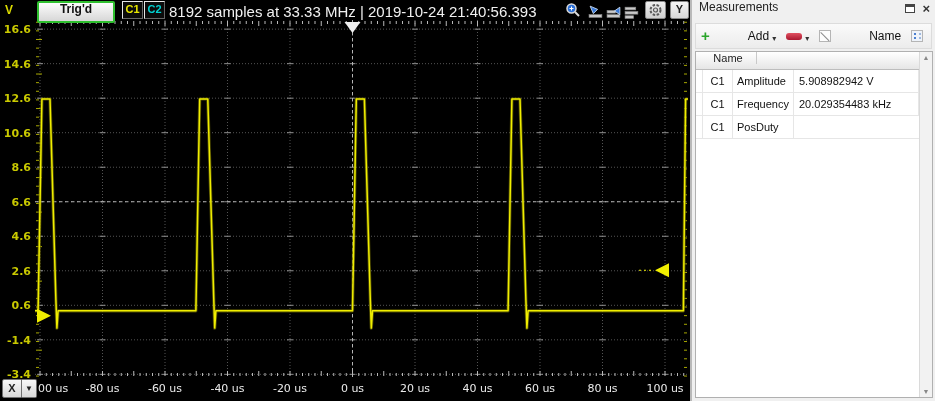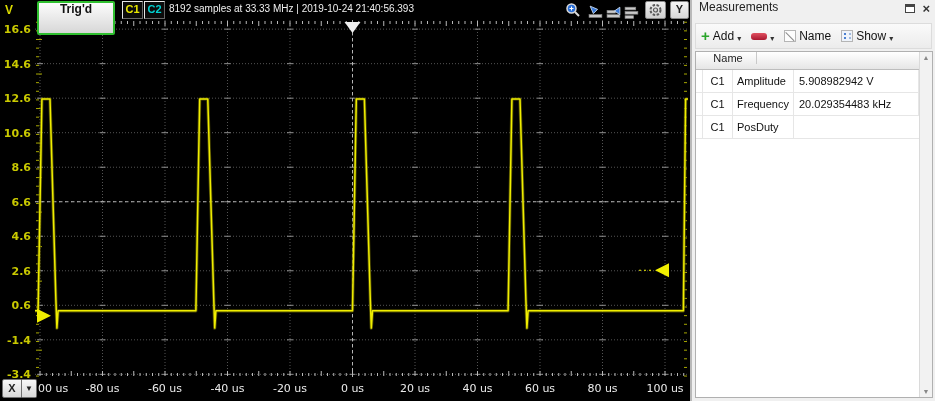--- a/index.html
+++ b/index.html
@@ -5,29 +5,29 @@
   * { margin:0; padding:0; box-sizing:border-box; }
   html,body { width:935px; height:401px; overflow:hidden; background:#000;
               font-family:"Liberation Sans","DejaVu Sans",sans-serif; }
 
   
   #scope { position:absolute; left:0; top:0; width:690px; height:401px; background:#000; }
   #plot-svg { position:absolute; left:0; top:0; }
 
   #v-unit { position:absolute; left:5px; top:3px; color:#d9d900; font-weight:bold; font-size:12px; }
 
-  .trig-btn { position:absolute; left:37px; top:1px; width:78px; height:34px;
+  .trig-btn { position:absolute; left:37px; top:1px; width:78px; height:22px;
               background:linear-gradient(#fcfcfc,#d7d7d7); border:2px solid #2fbf2f; border-radius:2px;
               font-size:12px; font-weight:bold; color:#111; text-align:center; line-height:13px; }
   .chbtn { position:absolute; top:1px; width:21px; height:18px; background:#0b0b0b;
            border:1px solid; border-color:#e6e6e6 #666 #666 #e6e6e6;
            font-size:11px; font-weight:bold; text-align:center; line-height:15px; }
   #c1-btn { left:122px; color:#e8e800; }
   #c2-btn { left:144px; color:#00d2d2; }
-  #status-text { position:absolute; left:169px; top:3px; color:#f0f0f0; font-size:10px; white-space:nowrap; }
+  #status-text { position:absolute; left:169px; top:3px; color:#f0f0f0; font-size:15px; white-space:nowrap; }
 
   .tool-ico { position:absolute; top:2px; width:16px; height:16px; }
   #gear-btn { position:absolute; left:645px; top:1px; width:21px; height:18px;
               background:linear-gradient(#efefef,#cfcfcf); border:1px solid #8a8a8a; border-radius:2px; }
   #y-btn { position:absolute; left:670px; top:1px; width:19px; height:18px;
            background:linear-gradient(#f6f6f6,#d9d9d9); border:1px solid #8a8a8a; border-radius:2px;
            font-size:11px; font-weight:bold; color:#222; text-align:center; line-height:15px; }
 
   #x-combo { position:absolute; left:2px; top:379px; display:flex; }
   #x-btn { width:20px; height:19px; background:linear-gradient(#f8f8f8,#d8d8d8); border:1px solid #707070;
@@ -49,21 +49,21 @@
   .tb-group { display:flex; align-items:center; gap:3px; margin-right:10px; cursor:default; }
   .plus-ico { color:#2aa52a; font-weight:bold; font-size:15px; line-height:12px; }
   .minus-ico { width:16px; height:7px; background:linear-gradient(#e05060,#aa1830); border-radius:3px; }
   .caret { font-size:8px; color:#333; margin-top:4px; }
   .edit-ico, .show-ico { width:12px; height:12px; background:#fdfdfd; border:1px solid #b5b5b5; position:relative; }
   .edit-ico::after { content:""; position:absolute; left:1px; top:1px; width:12px; height:1px;
                      background:#8a8a8a; transform:rotate(45deg); transform-origin:0 0; }
   .show-ico { background:#eef3fa; }
   .show-ico::after { content:""; position:absolute; left:2px; top:2px; width:2px; height:2px;
                      background:#4a7fd0; box-shadow:0 4px 0 #4a7fd0, 5px 0 0 #9fb8dd, 5px 4px 0 #9fb8dd; }
-  .tb-label { font-size:12px; color:#111; }
+  .tb-label { font-size:12px; color:#111;margin-left:35px; }
 
   #table { position:absolute; left:3px; right:2px; top:51px; bottom:3px; background:#fff; border:1px solid #b0b0b0; }
   #thead { display:flex; height:18px; background:linear-gradient(#ffffff,#e6e6e6); border-bottom:1px solid #bdbdbd;
            font-size:11px; color:#222;flex-direction:column; }
   .hc { border-right:1px solid #c9c9c9; display:flex; align-items:center; justify-content:center; }
   .row { display:flex; height:23px; border-bottom:1px solid #e6e6e6; font-size:11px; color:#111; background:#fff; }
   .cell { border-right:1px solid #e6e6e6; display:flex; align-items:center; }
   .c-corner { width:7px; }
   .c-chan { width:30px; justify-content:center; }
   .c-name { width:61px; padding-left:4px; }

